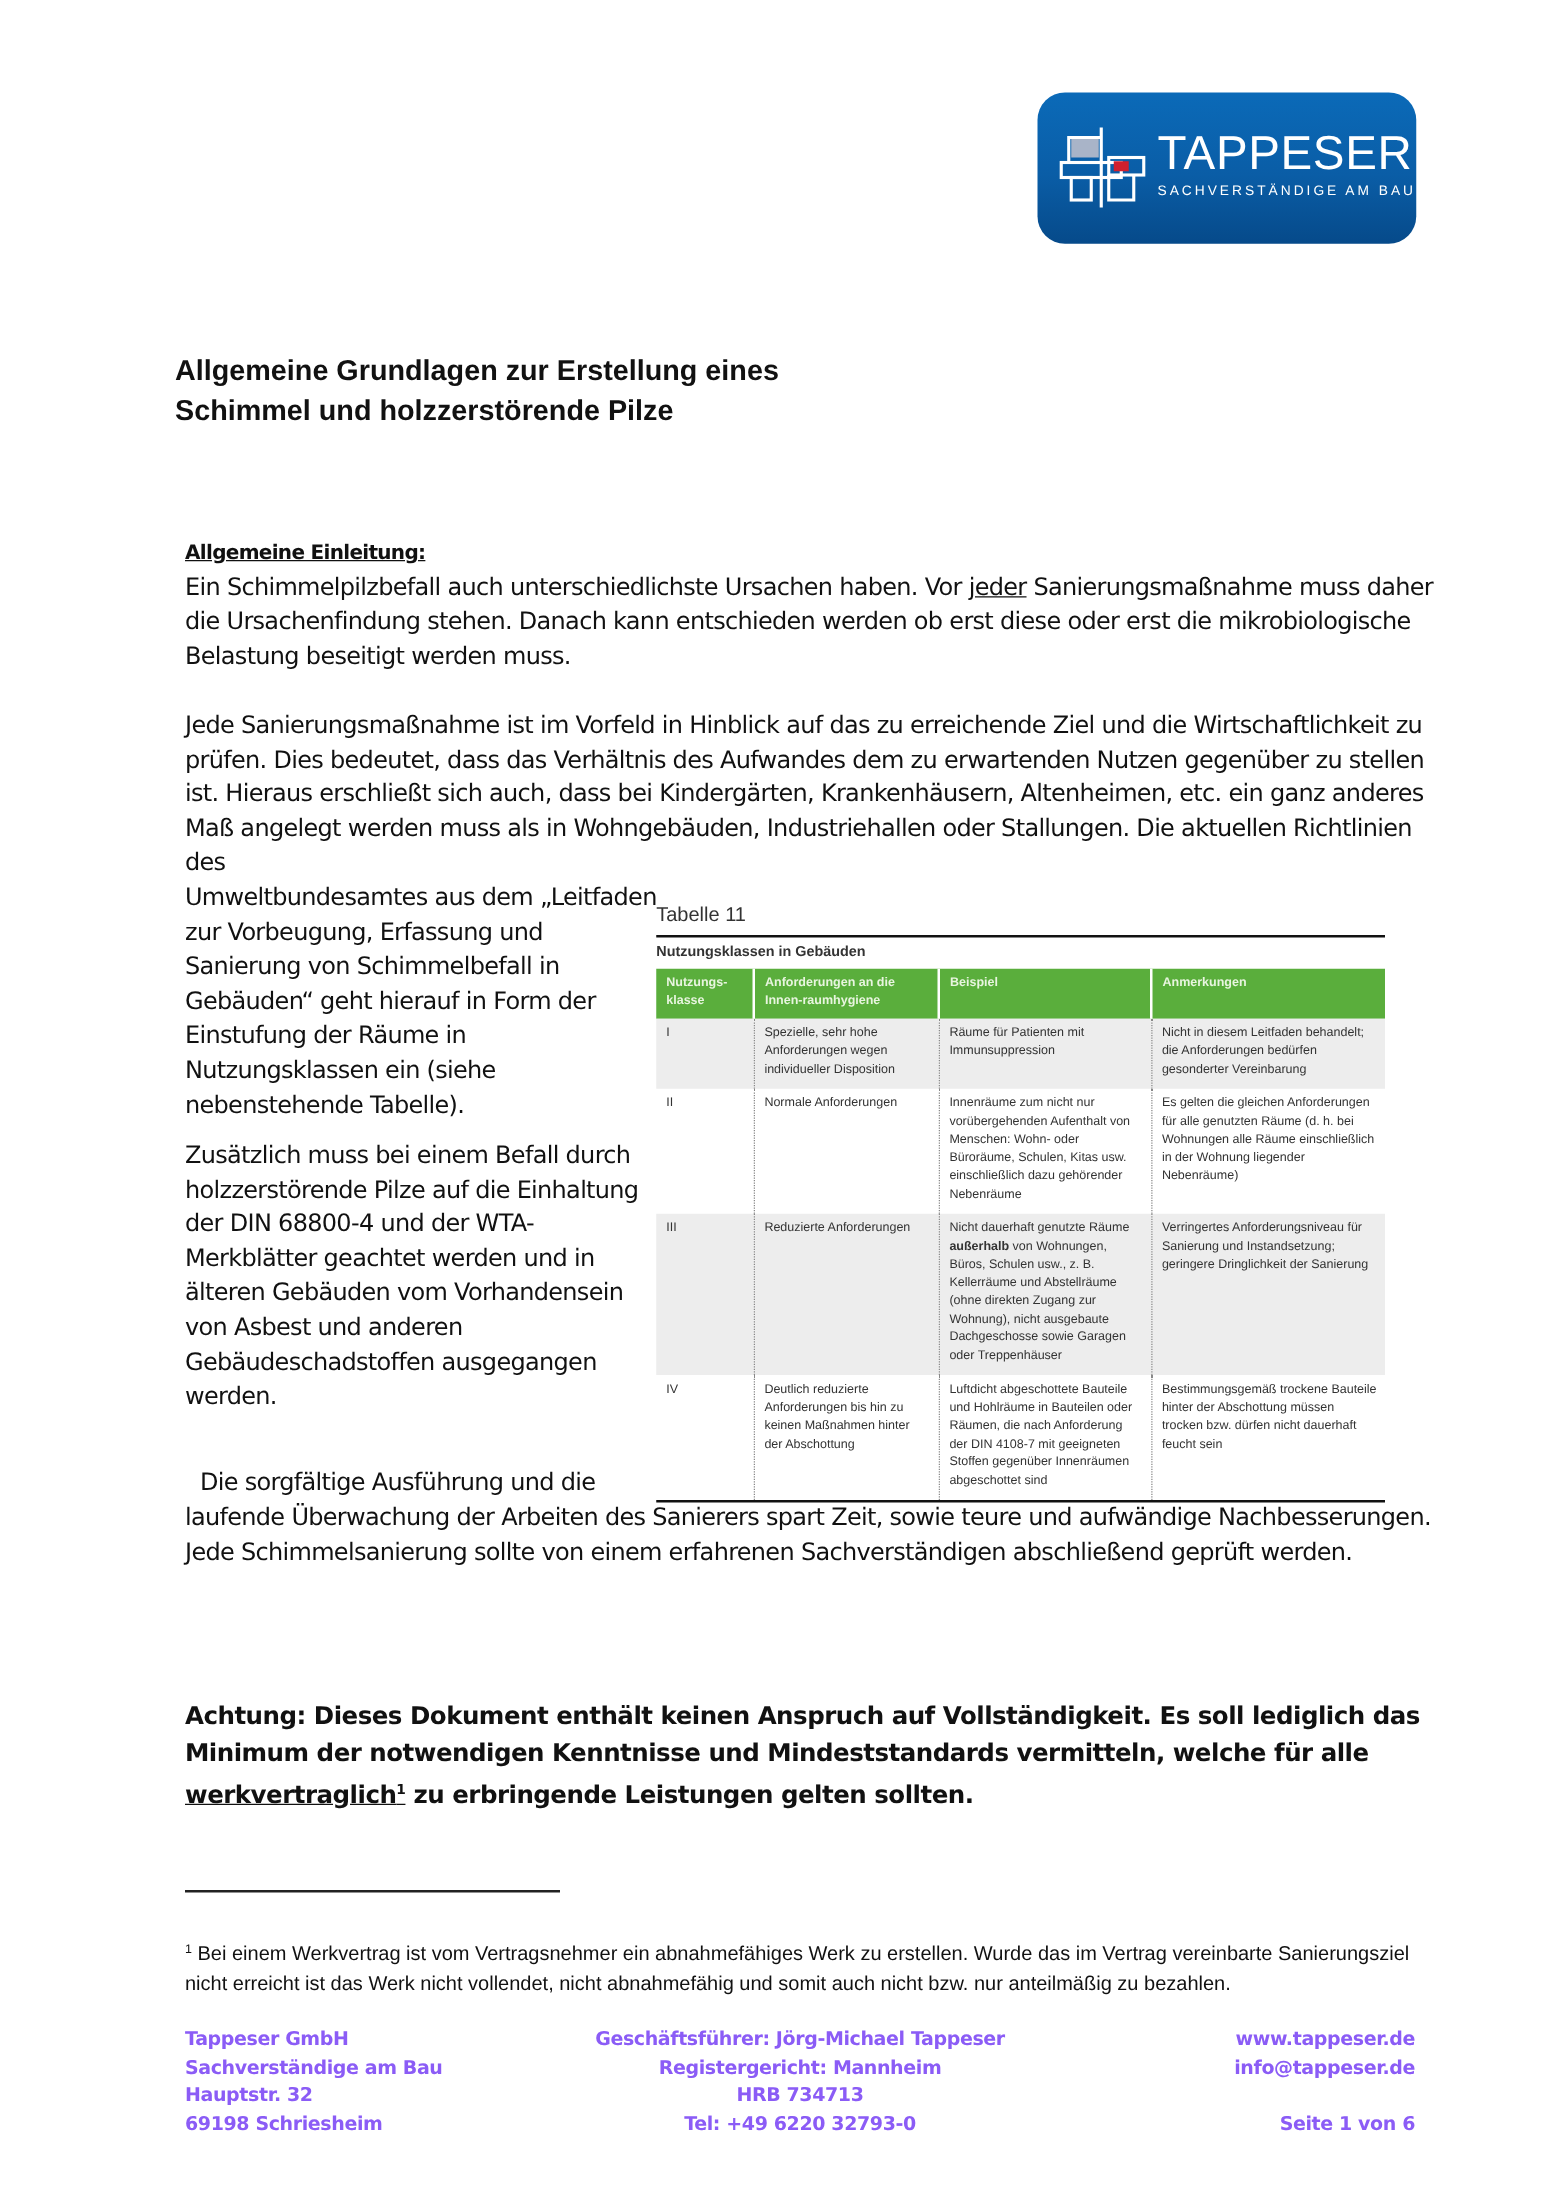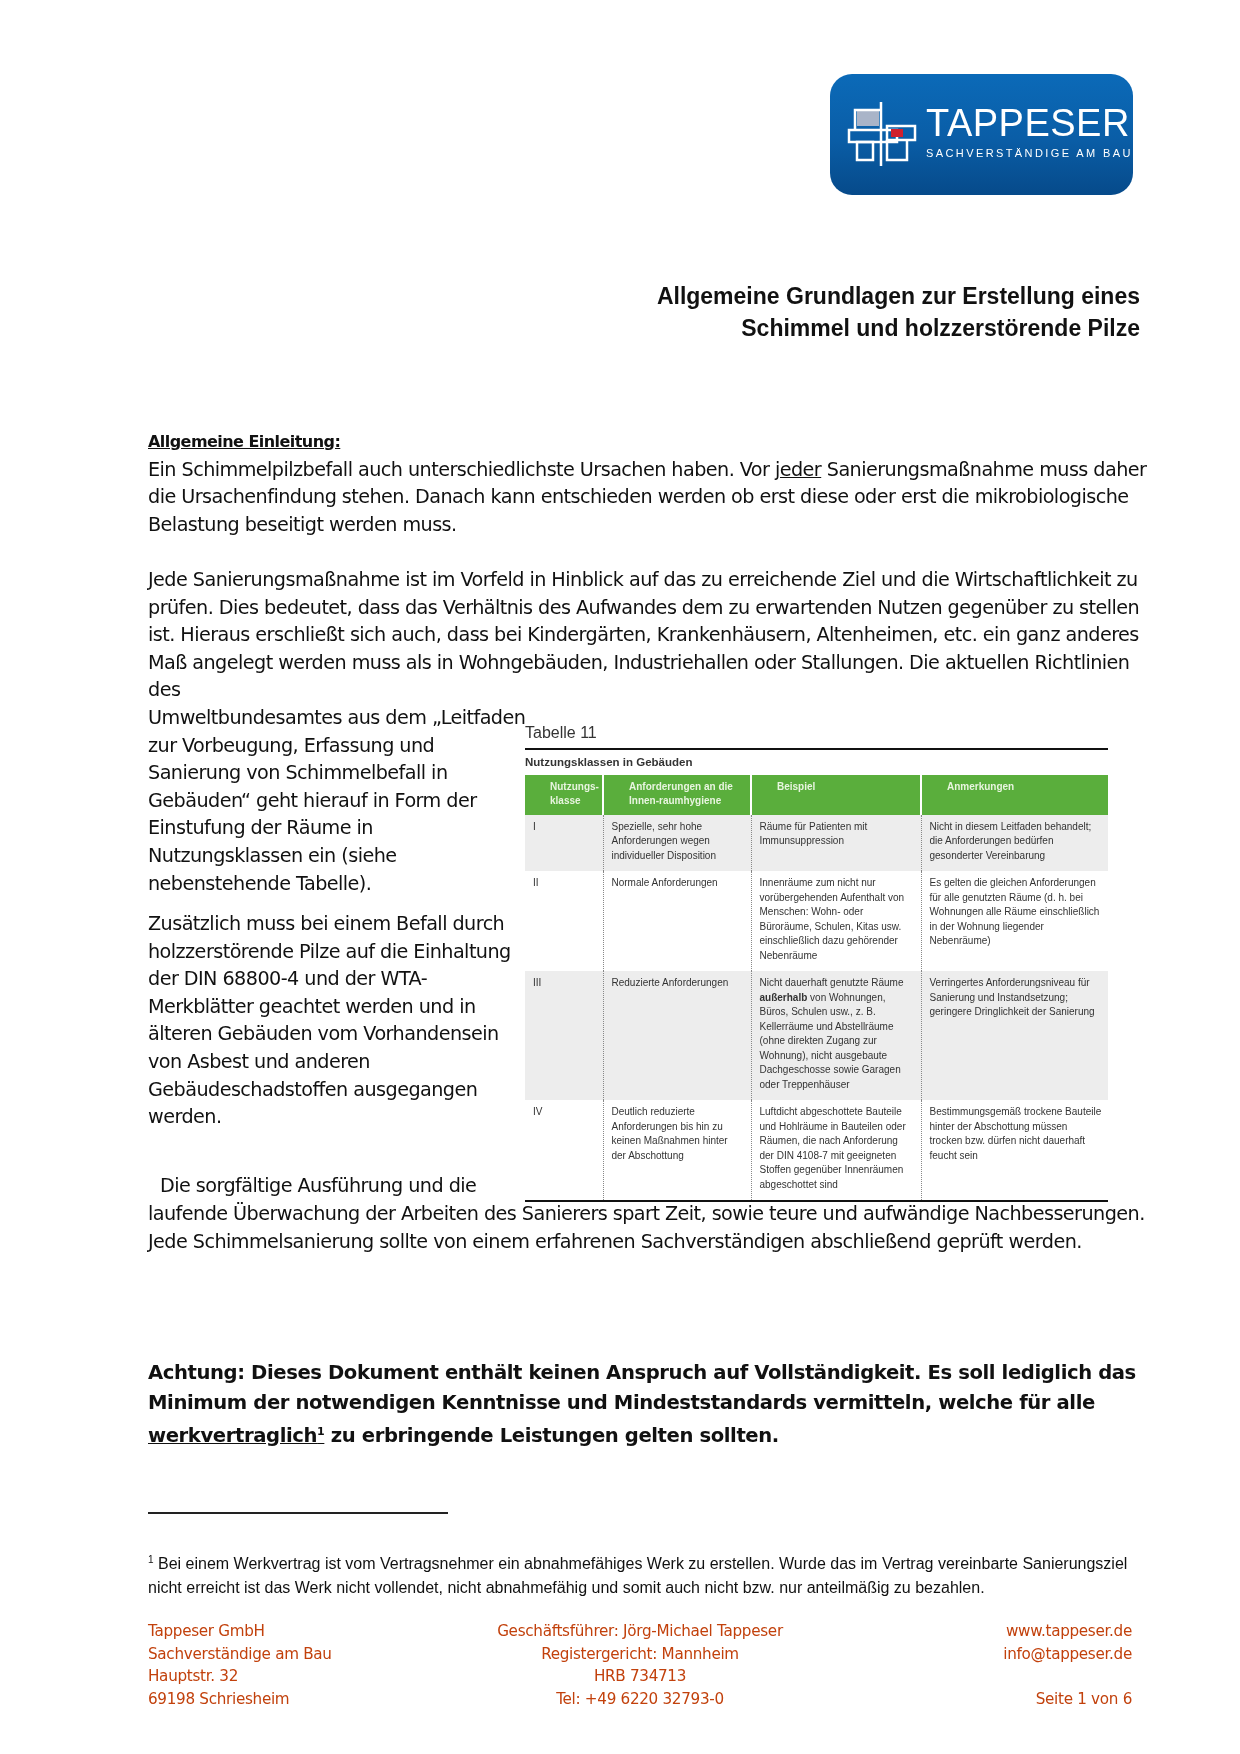--- a/index.html
+++ b/index.html
@@ -10,21 +10,21 @@
   
   #logo { left:830px; top:74px; width:303px; height:121px;
           background:linear-gradient(180deg,#0b6ab8 0%,#0a5da6 55%,#064a8a 100%);border-radius:22px; }
   #logo .brand { position:absolute; left:96px; top:30px; color:#fff;
           font-family:"Liberation Sans", sans-serif; font-size:38px; letter-spacing:0.5px; line-height:1; }
   #logo .tag { position:absolute; left:96px; top:73px; color:#fff;
           font-family:"Liberation Sans", sans-serif; font-size:11px; letter-spacing:2.4px; }
   #logo svg { position:absolute; left:17px; top:26px; }
 
   
-  #title { left:140px; top:280px; width:1000px; text-align:right;
+  #title { left:140px; top:280px; width:1000px; text-align:left;
            font-family:"Liberation Sans", sans-serif; font-weight:bold; font-size:23px; line-height:32px; }
 
   .body-text { font-family:"DejaVu Sans", sans-serif; font-size:19.2px; line-height:27.6px; letter-spacing:-0.55px; color:#111; }
   .heading { font-weight:bold; text-decoration:underline; font-size:16px; }
   .u { text-decoration:underline; }
 
   #intro { left:148px; top:428px; width:1000px; }
   #para2 { left:148px; top:566px; width:1000px; }
   #para2-side { left:148px; top:704px; width:380px; }
   #para3 { left:148px; top:910px; width:380px; }
@@ -33,33 +33,33 @@
 
   #attention { left:148px; top:1358px; width:1000px; font-weight:bold;
                font-family:"DejaVu Sans", sans-serif; font-size:19.6px; line-height:29.6px; letter-spacing:-0.4px; }
   #attention sup { font-size:11px; vertical-align:7px; }
 
   #fn-rule { left:148px; top:1512px; width:300px; height:1.5px; background:#222; }
   #footnote { left:148px; top:1548px; width:1000px;
               font-family:"Liberation Sans", sans-serif; font-size:16px; line-height:23.5px; color:#111; }
   #footnote sup { font-size:10px; vertical-align:6px; }
 
-  .footer-col { font-family:"DejaVu Sans", sans-serif; font-size:15.2px; line-height:22.6px; color:#c2410c; letter-spacing:-0.3px; }
+  .footer-col { font-family:"DejaVu Sans", sans-serif; font-size:15.2px; line-height:22.6px; color:#8b5cf6; letter-spacing:-0.3px;font-weight:bold; }
   #footer-left { left:148px; top:1620px; width:300px; }
   #footer-center { left:470px; top:1620px; width:340px; text-align:center; }
   #footer-right { left:880px; top:1620px; width:252px; text-align:right; }
 
   
   #table-wrap { left:525px; top:724px; width:583px; font-family:"Liberation Sans", sans-serif; color:#333; }
   #table-num { font-size:16px; color:#333; height:16px; }
   #table-rule { height:1.5px; background:#111; margin-top:8px; }
   #table-caption { font-size:11.5px; font-weight:bold; color:#333; margin-top:6px; height:19px; }
   table { width:583px; border-collapse:collapse; table-layout:fixed; font-size:10px; line-height:14.5px; }
   th { background:#5aae3c; color:#e8f5df; text-align:left; vertical-align:top; font-weight:bold;
-       padding:5px 6px 4px 25px; border-left:2px solid #fff; height:31px; }
+       padding:5px 6px 4px 8px; border-left:2px solid #fff; height:31px; }
   th:first-child { border-left:none; }
   td { vertical-align:top; padding:5px 6px 8px 8px; border-left:1px dotted #888; color:#333; }
   td:first-child { border-left:none; }
   tr.shade td { background:#ededed; }
   #table-bottom { height:1.5px; background:#111; }
   .col1 { width:78px; } .col2 { width:148px; } .col3 { width:170px; } .col4 { width:187px; }
 </style>
 </head>
 <body>
 

